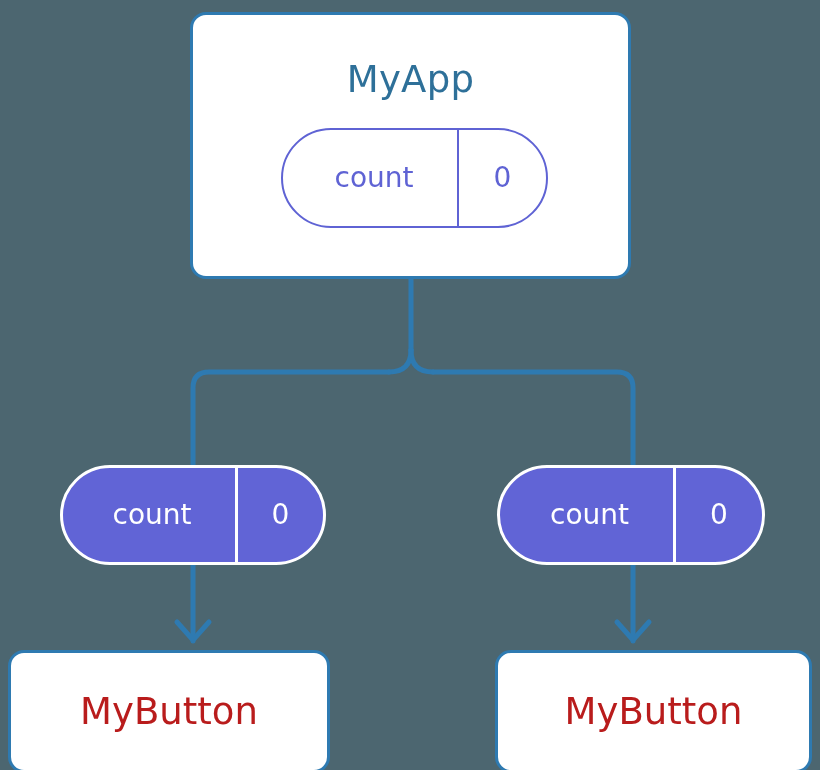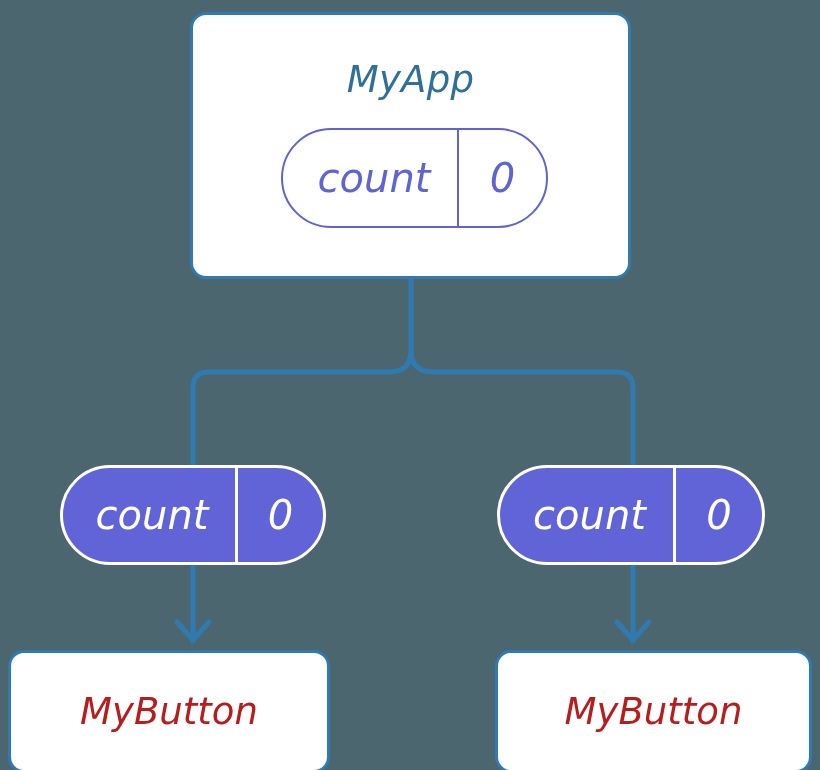--- a/index.html
+++ b/index.html
@@ -11,21 +11,20 @@
     width: 820px;
     height: 770px;
     background: #4c6670;
     font-family: "DejaVu Sans", "Liberation Sans", sans-serif;
     overflow: hidden;
   }
   #diagram-root {
     position: relative;
     width: 664px;
     height: 770px;
-    font-style: italic;
   }
   #connector-layer {
     position: absolute;
     left: 0;
     top: 0;
     width: 820px;
     height: 770px;
   }
 
   
@@ -60,21 +59,21 @@
     align-items: stretch;
     border-radius: 999px;
     box-sizing: border-box;
     overflow: hidden;
   }
   .pill-key, .pill-val {
     display: flex;
     align-items: center;
     justify-content: center;
     box-sizing: border-box;
-    font-size: 40px;
+    font-size: 28px;
     line-height: 1;
   }
 
   
   #app-state-pill {
     position: absolute;
     left: 88px;
     top: 113px;
     width: 267px;
     height: 100px;

